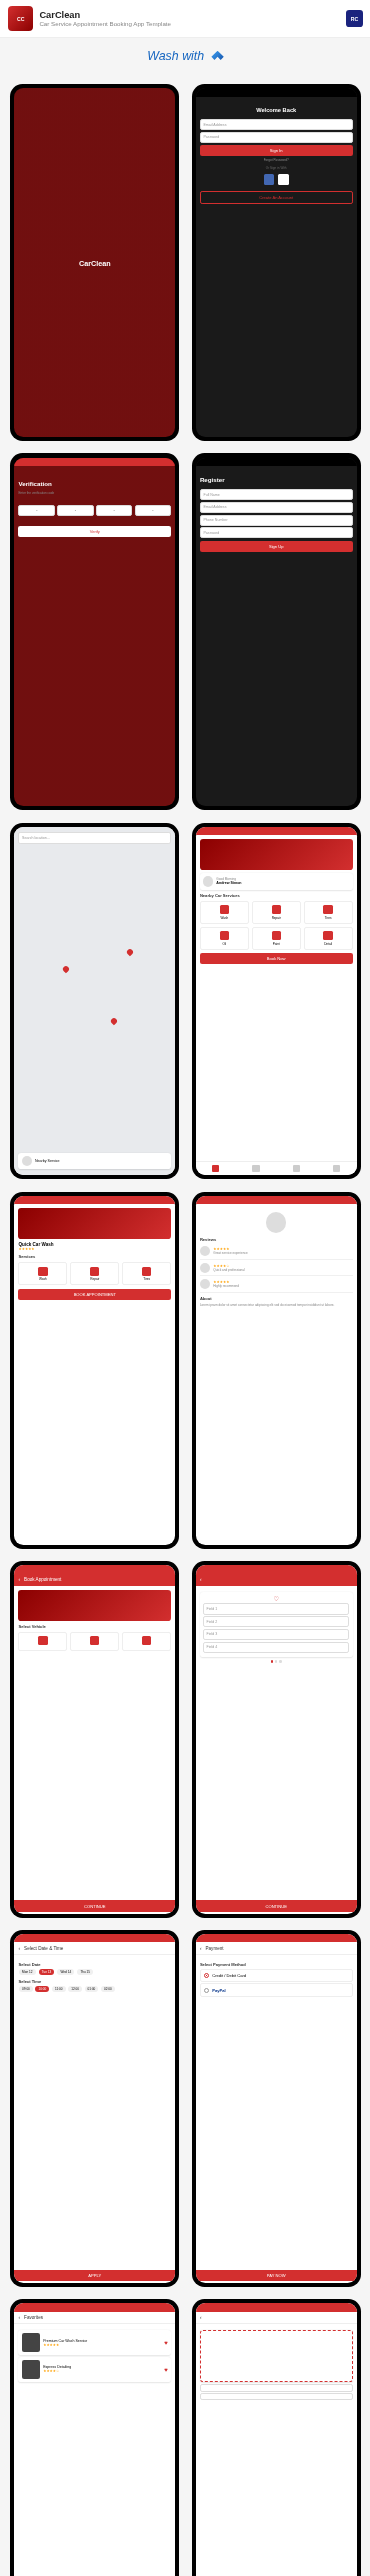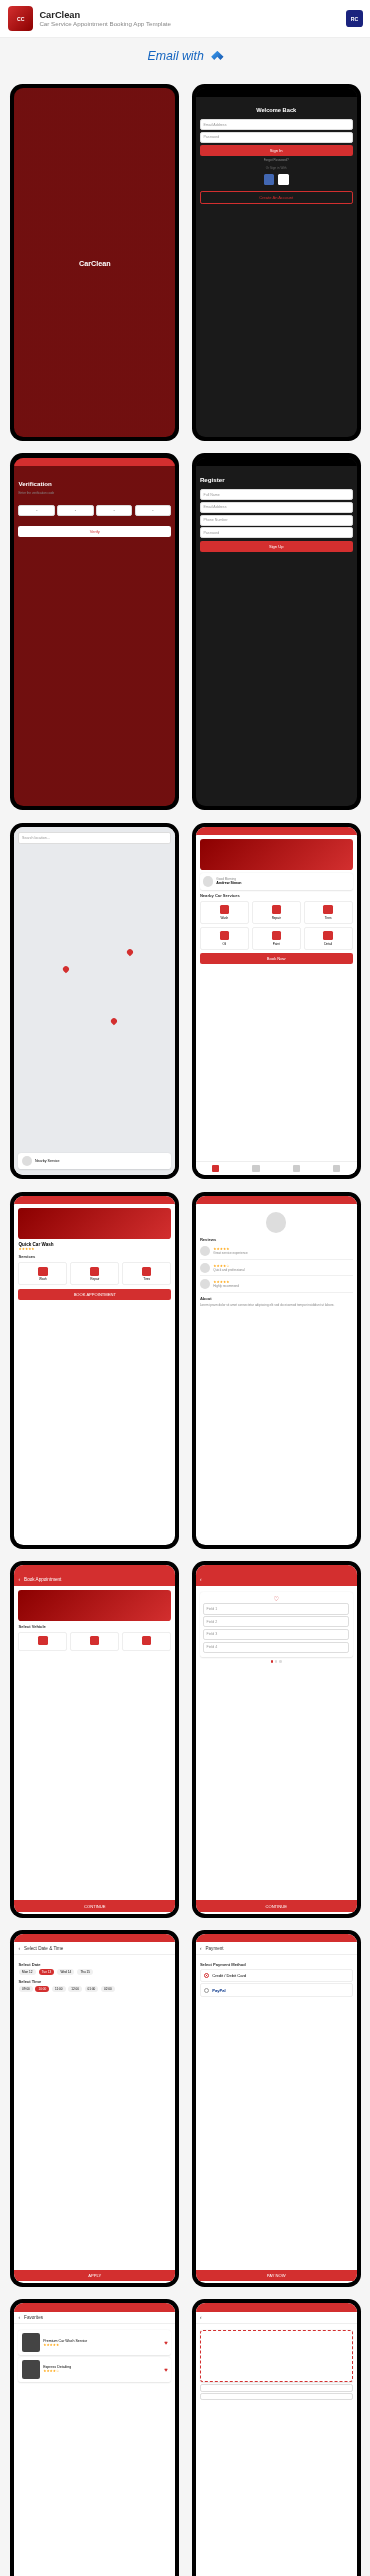--- a/index.html
+++ b/index.html
@@ -65,21 +65,21 @@
     <div class="app-logo">CC</div>
     <div>
       <div class="app-title">CarClean</div>
       <div class="app-sub">Car Service Appointment Booking App Template</div>
     </div>
   </div>
   <div class="rc-badge">RC</div>
 </div>
 
 <div class="made-with">
-  <span>Email with</span>
+  <span>Wash with</span>
   <span class="flutter-icon"></span>
 </div>
 
 <div class="grid">
 
 <div class="phone">
       <div class="screen red-bg">
   <div class="splash-logo">CarClean</div>
 </div>
     </div>

